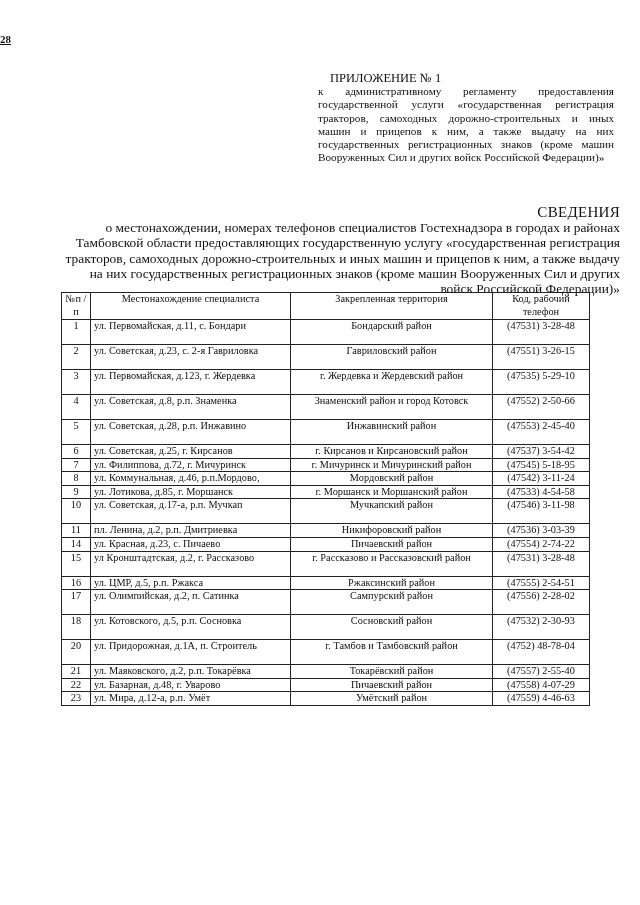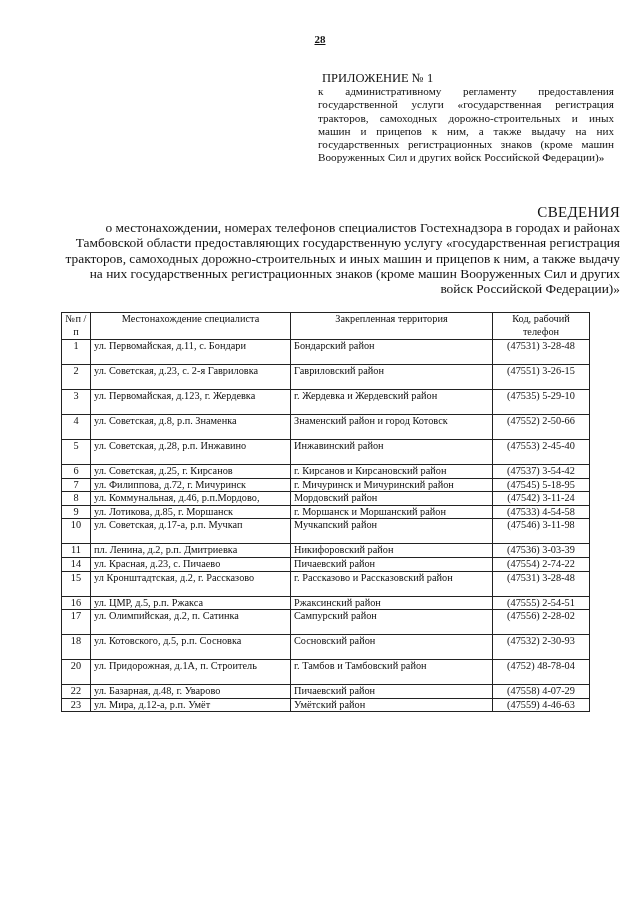--- a/index.html
+++ b/index.html
@@ -1,32 +1,32 @@
 <!DOCTYPE html>
 <html><head>
 <meta charset="utf-8">
 <style>
   html, body { margin: 0; padding: 0; background: #ffffff; }
   body { width: 640px; height: 905px; position: relative; overflow: hidden;
          font-family: "Liberation Serif", "DejaVu Serif", serif; color: #111; }
-  .page-num { position: absolute; left: 0; width: 640px; top: 33px; text-align: center;
+  .page-num { position: absolute; left: 0; width: 640px; top: 33px; text-align: left;
               font-size: 11px; font-weight: bold; text-decoration: underline; }
   .appendix { position: absolute; left: 318px; top: 72px; width: 296px; font-size: 11.5px; line-height: 13.2px; }
-  .appendix-title { font-size: 12.5px; margin-left: 4px; }
+  .appendix-title { font-size: 12.5px; margin-left: 12px; }
   .appendix-body { text-align: justify; text-align-last: left; font-size: 11.2px; }
   .heading { position: absolute; left: 60px; width: 560px; top: 196px; text-align: right; margin-top: 8px; }
   .heading-title { font-size: 15px; line-height: 16px; letter-spacing: 0.3px; }
   .heading-body { font-size: 13.4px; line-height: 15.3px; }
-  table.data { position: absolute; left: 61px; top: 312px; width: 529px; border-collapse: collapse;
+  table.data { position: absolute; left: 61px; top: 292px; width: 529px; border-collapse: collapse;
                font-size: 10.3px; line-height: 12.6px; }
   table.data td, table.data th { border: 1px solid #222; padding: 0 3px; vertical-align: top; font-weight: normal; }
   table.data th { text-align: center; font-size: 10.3px; line-height: 12.6px; height: 26px; }
   .c-num { width: 22px; text-align: center; }
   .c-addr { width: 193px; }
-  .c-terr { width: 195px; }
+  .c-terr { width: 195px; text-align: center; }
   .c-phone { width: 90px; text-align: center; }
   tr.r2 td { height: 24px; }
   tr.r1 td { height: 12px; }
 </style>
 </head>
 <body>
 
 <div class="page-num">28</div>
 
 <div class="appendix">
@@ -145,20 +145,26 @@
         <td class="c-terr">Сосновский район</td>
         <td class="c-phone">(47532) 2-30-93</td>
       </tr>
       <tr class="r2">
         <td class="c-num">20</td>
         <td class="c-addr">ул. Придорожная, д.1А, п. Строитель</td>
         <td class="c-terr">г. Тамбов и Тамбовский район</td>
         <td class="c-phone">(4752) 48-78-04</td>
       </tr>
       <tr class="r1">
+        <td class="c-num">21</td>
+        <td class="c-addr">ул. Маяковского, д.2, р.п. Токарёвка</td>
+        <td class="c-terr">Токарёвский район</td>
+        <td class="c-phone">(47557) 2-55-40</td>
+      </tr>
+      <tr class="r1">
         <td class="c-num">22</td>
         <td class="c-addr">ул. Базарная, д.48, г. Уварово</td>
         <td class="c-terr">Пичаевский район</td>
         <td class="c-phone">(47558) 4-07-29</td>
       </tr>
       <tr class="r1">
         <td class="c-num">23</td>
         <td class="c-addr">ул. Мира, д.12-а, р.п. Умёт</td>
         <td class="c-terr">Умётский район</td>
         <td class="c-phone">(47559) 4-46-63</td>

